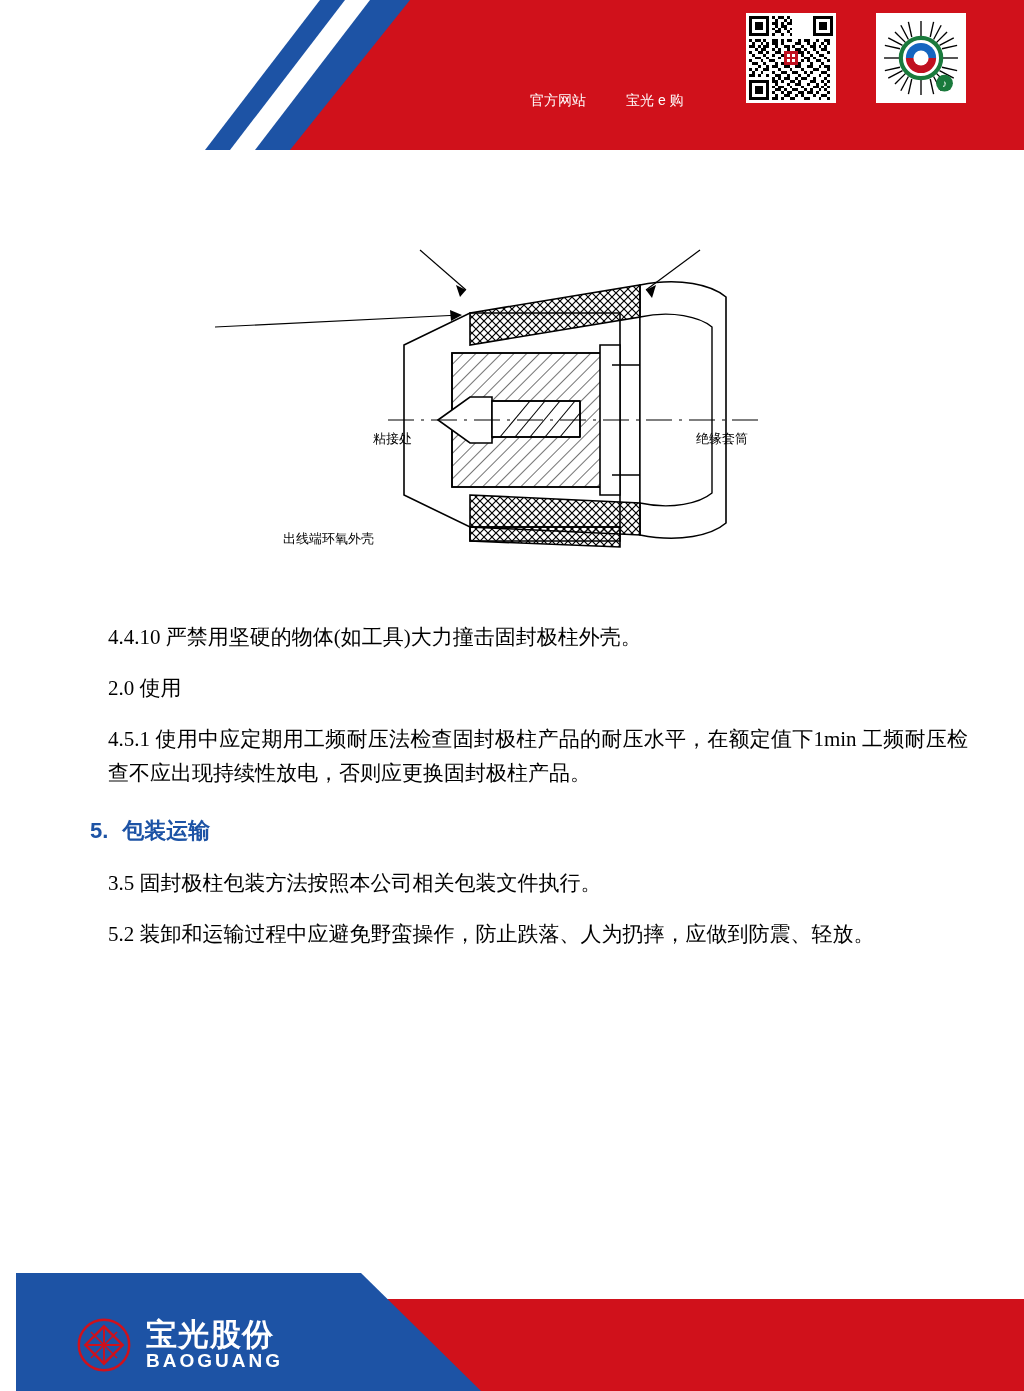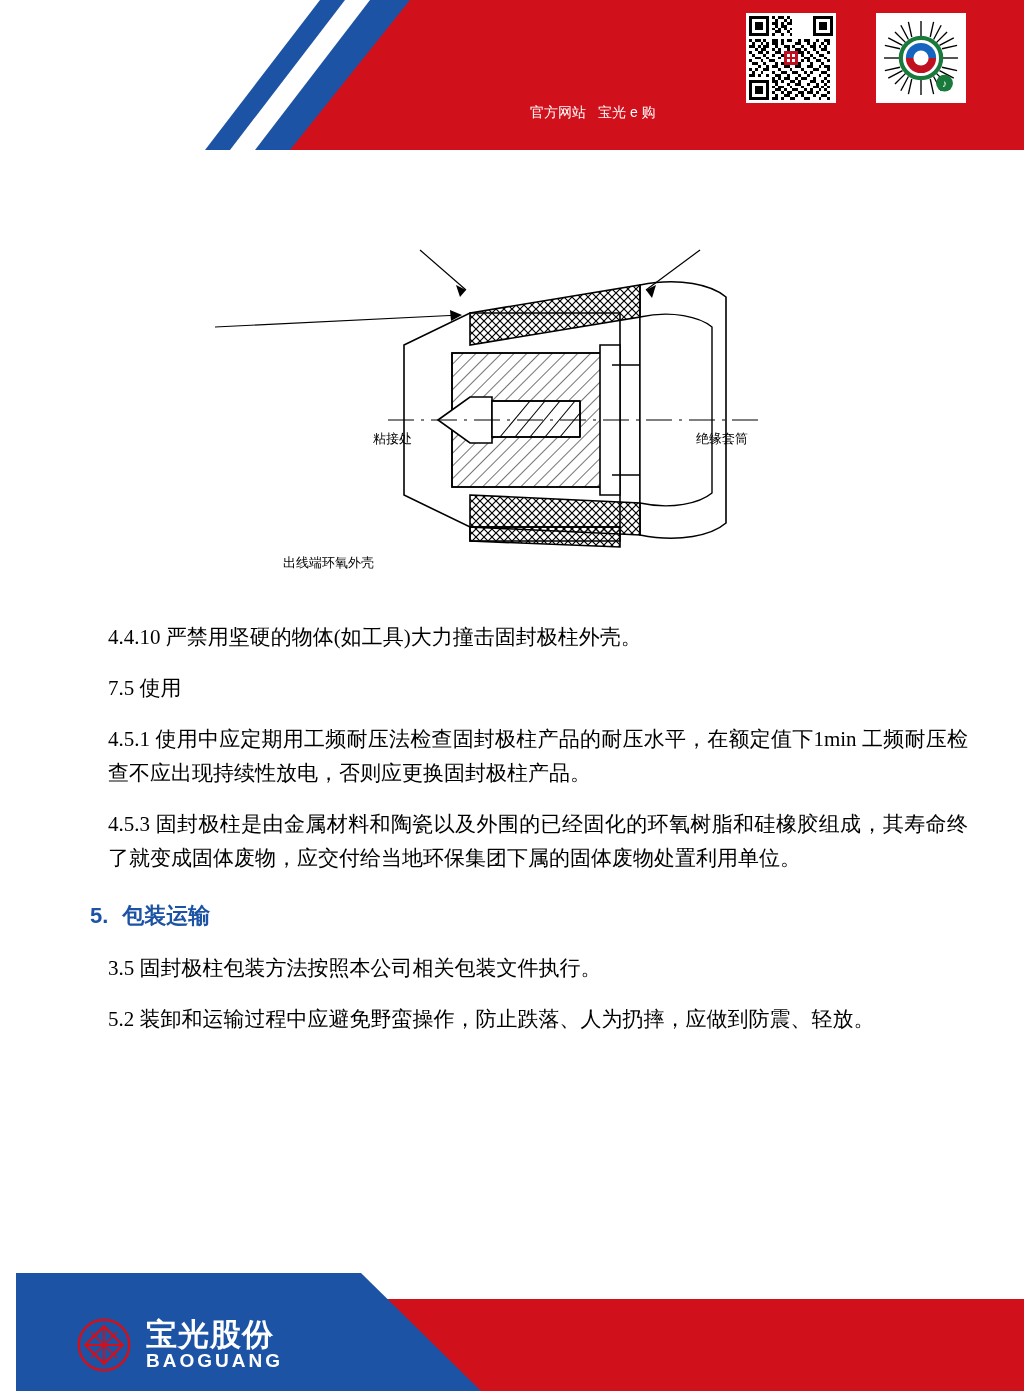--- a/index.html
+++ b/index.html
@@ -69,48 +69,48 @@
     height: 90px;
     background: #ffffff;
     padding: 3px;
     box-sizing: border-box;
   }
   .qr-1 { left: 746px; }
   .qr-2 { left: 876px; }
   .qr-inner { width: 100%; height: 100%; display:block; }
   .header-labels {
     position: absolute;
-    top: 104px;
+    top: 92px;
     left: 530px;
     width: 240px;
     color: #ffffff;
     font-size: 14px;
     font-family: "Liberation Sans", sans-serif;
     display: flex;
-    gap: 12px;
+    gap: 40px;
   }
 
   
   .figure-wrap {
     position: absolute;
     top: 205px;
     left: 0;
     width: 896px;
     height: 380px;
   }
   .fig-label {
     position: absolute;
     font-size: 13px;
     font-family: "Liberation Sans", sans-serif;
     color: #000;
     white-space: nowrap;
   }
   .lbl-bond   { left: 373px; top: 225px; }
   .lbl-sleeve { left: 696px; top: 225px; }
-  .lbl-epoxy  { left: 283px; top: 325px; margin-top: 24px; }
+  .lbl-epoxy  { left: 283px; top: 325px; }
 
   
   .content {
     position: absolute;
     top: 620px;
     left: 0;
     width: 1024px;
   }
   .para {
     font-size: 21px;
@@ -510,23 +510,22 @@
     </g>
   </svg>
 
   <div class="fig-label lbl-bond">粘接处</div>
   <div class="fig-label lbl-sleeve">绝缘套筒</div>
   <div class="fig-label lbl-epoxy">出线端环氧外壳</div>
 </div>
 
 <div class="content">
   <p class="para">4.4.10 严禁用坚硬的物体(如工具)大力撞击固封极柱外壳。</p>
-  <p class="para">7.5  使用</p>
+  <p class="para">2.0  使用</p>
   <p class="para">4.5.1 使用中应定期用工频耐压法检查固封极柱产品的耐压水平，在额定值下1min 工频耐压检查不应出现持续性放电，否则应更换固封极柱产品。</p>
-  <p class="para">4.5.3 固封极柱是由金属材料和陶瓷以及外围的已经固化的环氧树脂和硅橡胶组成，其寿命终了就变成固体废物，应交付给当地环保集团下属的固体废物处置利用单位。</p>
 
   <h2 class="section-head">
     <span class="num">5.</span><span>包装运输</span>
   </h2>
 
   <p class="para">3.5  固封极柱包装方法按照本公司相关包装文件执行。</p>
   <p class="para">5.2  装卸和运输过程中应避免野蛮操作，防止跌落、人为扔摔，应做到防震、轻放。</p>
 </div>
 
 <div class="footer">

